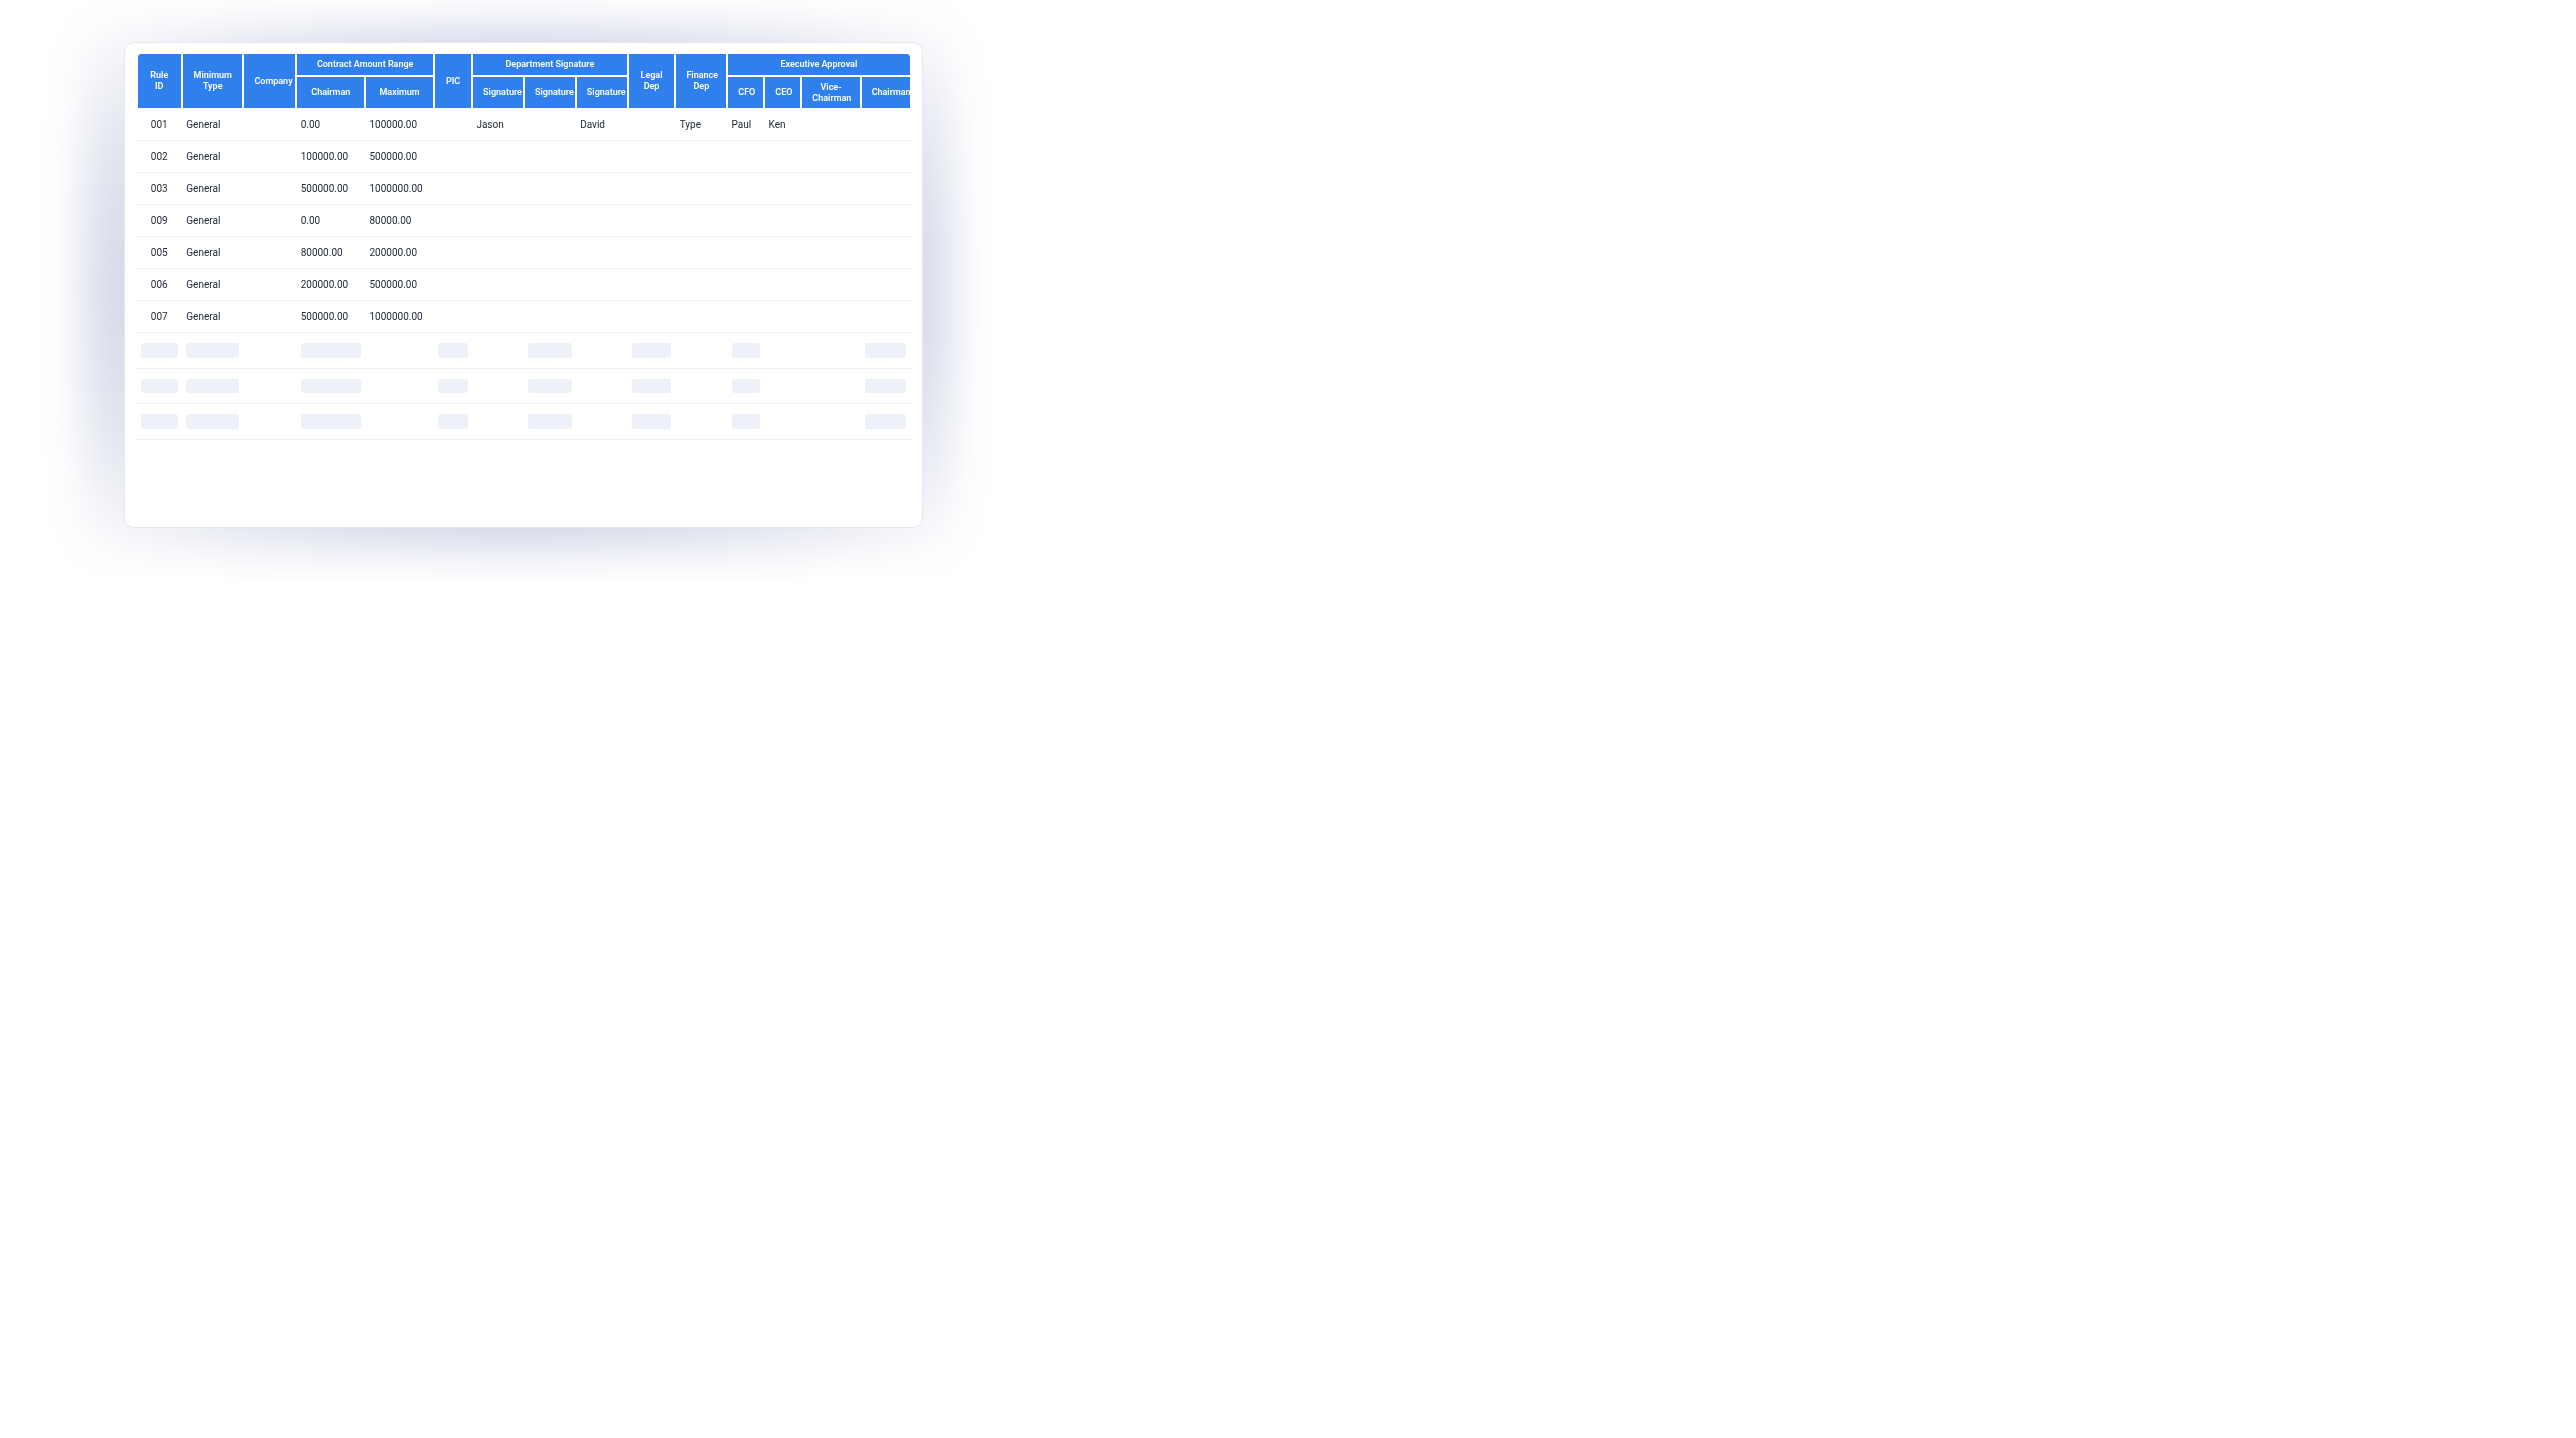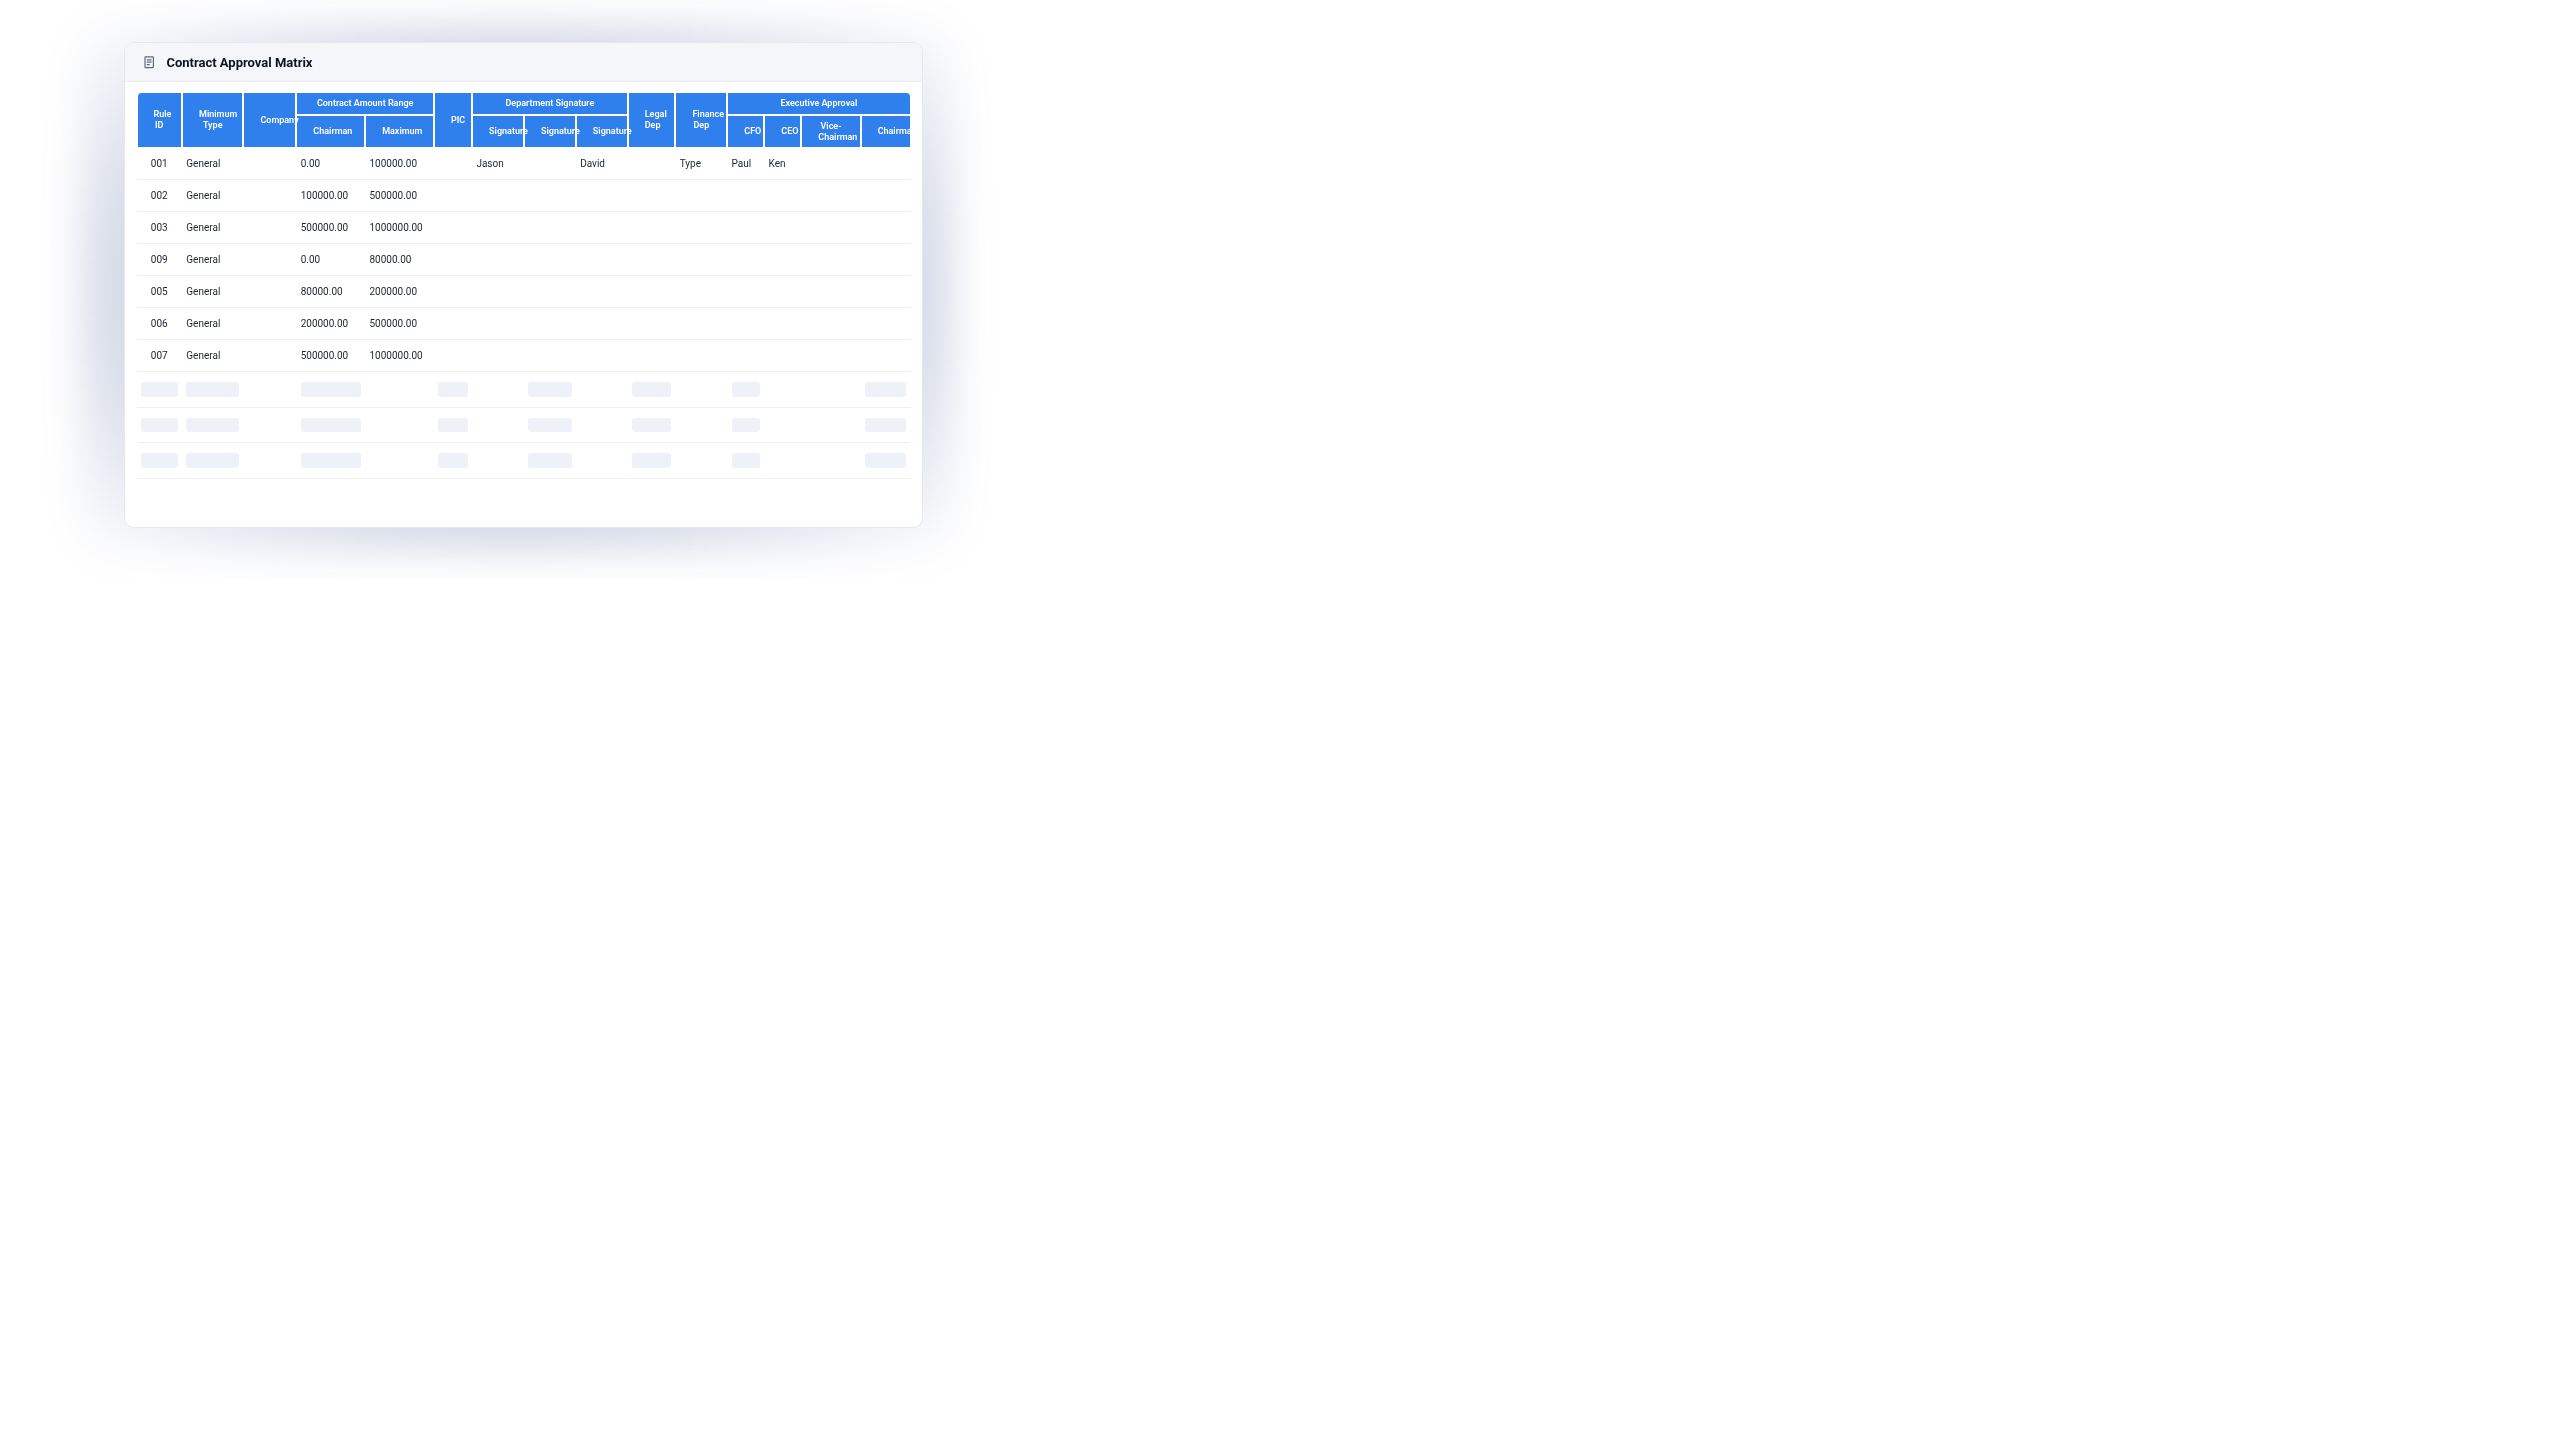--- a/index.html
+++ b/index.html
@@ -62,21 +62,21 @@
     border-collapse: separate;
     border-spacing: 0;
     table-layout: fixed;
   }
   thead th {
     background: #2f80ed;
     color: #ffffff;
     font-weight: 600;
     font-size: 9px;
     text-align: center;
-    padding: 5px 16px;
+    padding: 5px 10px;
     border: 0.7px solid #ffffff;
     line-height: 1.2;
   }
   thead th.rounded-tl { border-top-left-radius: 4.3px; }
   thead th.rounded-tr { border-top-right-radius: 4.3px; margin-left: 13px; }
   tbody td {
     padding: 10px 4.3px;
     font-size: 10px;
     color: #1b2330;
     border-bottom: 0.7px solid #eef0f4;
@@ -109,31 +109,20 @@
     background: #eef1f8;
     border-radius: 2.9px;
   }
 </style>
 </head>
 <body>
 
 <div class="shadow-blob"></div>
 
 <div class="panel">
-  <div class="panel-header">
-    <span class="icon">
-      <svg viewBox="0 0 24 24" width="14.4" height="14.4" fill="none" stroke="currentColor" stroke-width="2">
-        <rect x="5" y="3" width="14" height="18" rx="1"></rect>
-        <line x1="8" y1="8" x2="16" y2="8"></line>
-        <line x1="8" y1="12" x2="16" y2="12"></line>
-        <line x1="8" y1="16" x2="13" y2="16"></line>
-      </svg>
-    </span>
-    <h2 class="panel-title">Contract Approval Matrix</h2>
-  </div>
 
   <div class="table-wrap">
     <table>
       <colgroup>
         <col class="col-ruleid">
           <col class="col-type">
           <col class="col-company">
         <col class="col-min">
           <col class="col-max">
           <col class="col-pic">

